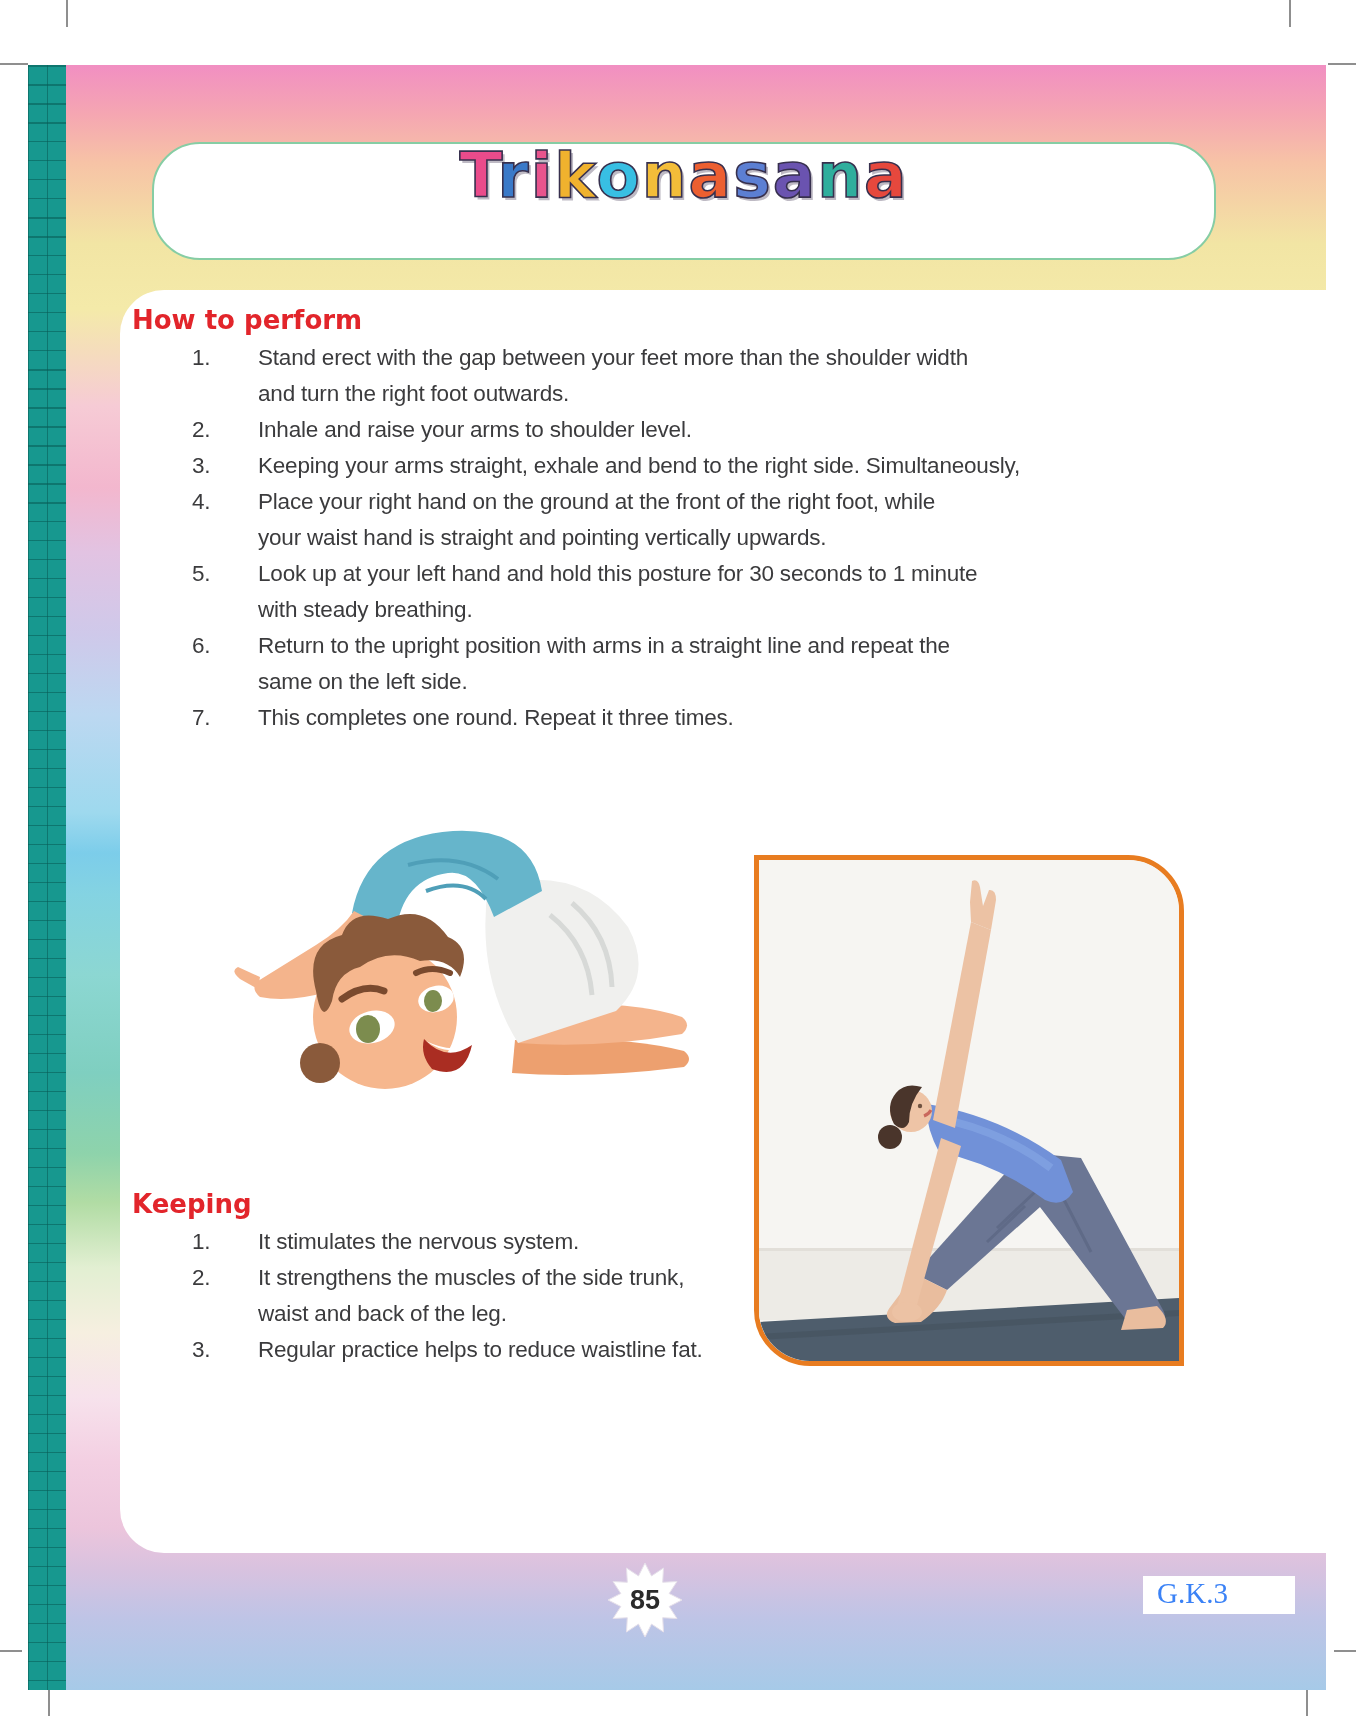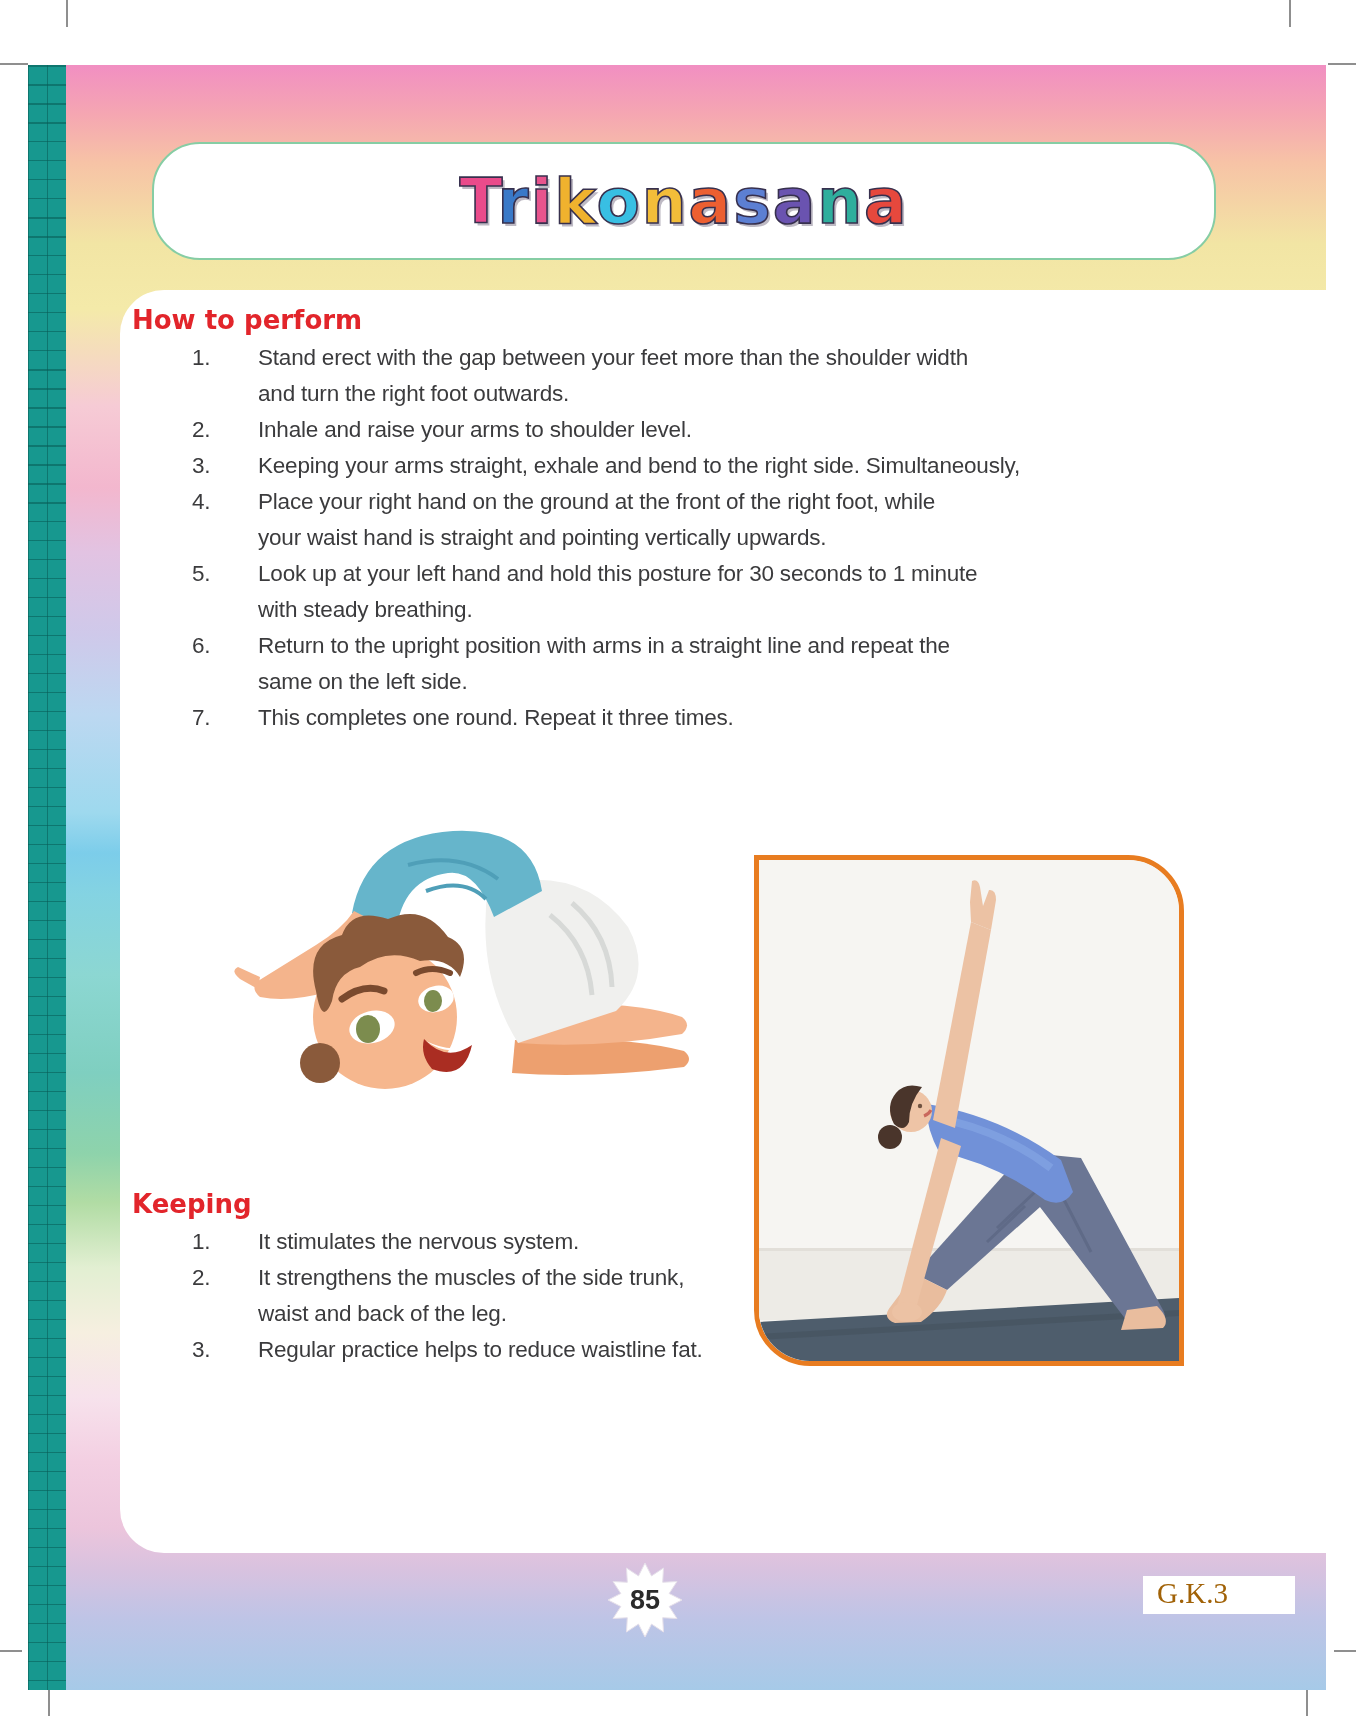--- a/index.html
+++ b/index.html
@@ -17,21 +17,21 @@
   .page{position:absolute;left:66px;top:65px;width:1260px;height:1625px;
     background:linear-gradient(180deg,
       #f18fc2 0%, #f5a6b2 3%, #f7c3a6 6%, #f2e5a4 11%, #f4eaa9 15%,
       #f6cbd5 21%, #f3b7ce 26%, #e2c3e2 30%, #cfc9ea 35%, #bcd8f1 40%,
       #9ed9ee 46%, #7ccdea 48.5%, #84d3e2 51%, #8cd7d2 56%, #7fcfc0 62%,
       #8ed3ab 67%, #b1dca4 70%, #e2efd2 74%, #f6efe0 78%, #f7e2ec 82%,
       #f3cfe2 86%, #ecc5dc 90%, #d9c2df 92.5%, #bfc4e6 95.5%, #a6cae8 100%);}
 
   
   .banner{position:absolute;left:86px;top:77px;width:1060px;height:114px;background:#ffffff;
-    border:2.5px solid #86cda4;border-radius:48px;display:flex;align-items:center;justify-content:center;}
+    border:2.5px solid #86cda4;border-radius:48px;display:flex;justify-content:center;}
   .title{font-family:"DejaVu Sans",sans-serif;font-weight:bold;font-size:63px;letter-spacing:2px;line-height:1;}
   .title span{-webkit-text-stroke:1.6px #37304e;text-shadow:2.5px 2.5px 0 rgba(52,40,70,.32);}
 
   
   .card{position:absolute;left:54px;top:225px;width:1290px;height:1263px;background:#ffffff;border-radius:44px;}
 
   .section-heading{margin:0;color:#e2252b;font-size:26px;font-weight:bold;
     font-family:"DejaVu Sans",sans-serif;line-height:32px;}
 
   .howto{position:absolute;left:12px;top:14px;right:16px;}
@@ -50,21 +50,21 @@
   
   .photo{position:absolute;left:634px;top:565px;width:420px;height:501px;background:#f6f5f2;
     border:5px solid #e87c20;border-radius:0 56px 0 56px;overflow:hidden;}
   .photo svg{display:block;}
 
   
   .badge{position:absolute;left:540px;top:1496px;width:78px;height:78px;}
   .badge text{font-family:"Liberation Sans",sans-serif;font-weight:bold;font-size:27px;fill:#2b2b2b;}
   .gk{position:absolute;left:1077px;top:1511px;width:152px;height:38px;background:#ffffff;
     box-sizing:border-box;padding:1px 0 0 14px;font-family:"Liberation Serif",serif;
-    font-size:29px;color:#a16207;}
+    font-size:29px;color:#3b82f6;}
 </style>
 </head>
 <body>
 
 <div class="canvas">
 
   <div class="crop" style="left:66px;top:0;width:2px;height:27px"></div>
   <div class="crop" style="left:0;top:63px;width:28px;height:2px"></div>
   <div class="crop" style="left:1289px;top:0;width:2px;height:27px"></div>
   <div class="crop" style="left:1328px;top:63px;width:28px;height:2px"></div>

